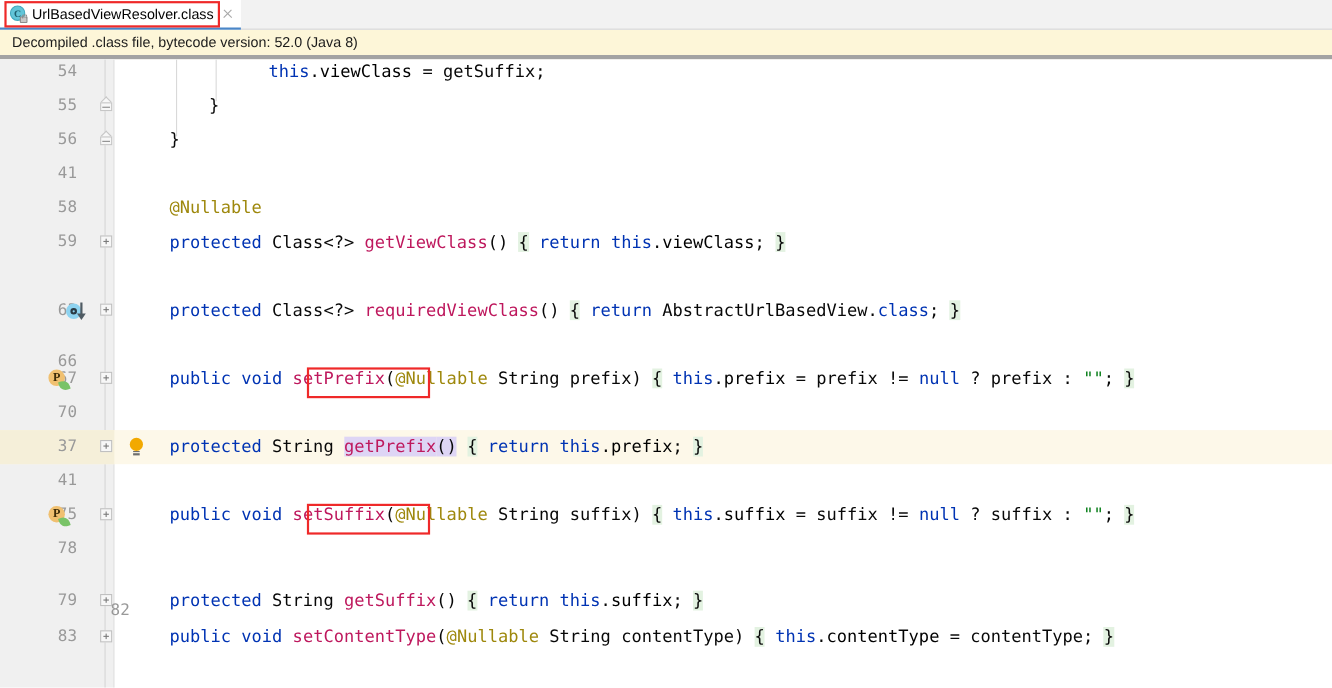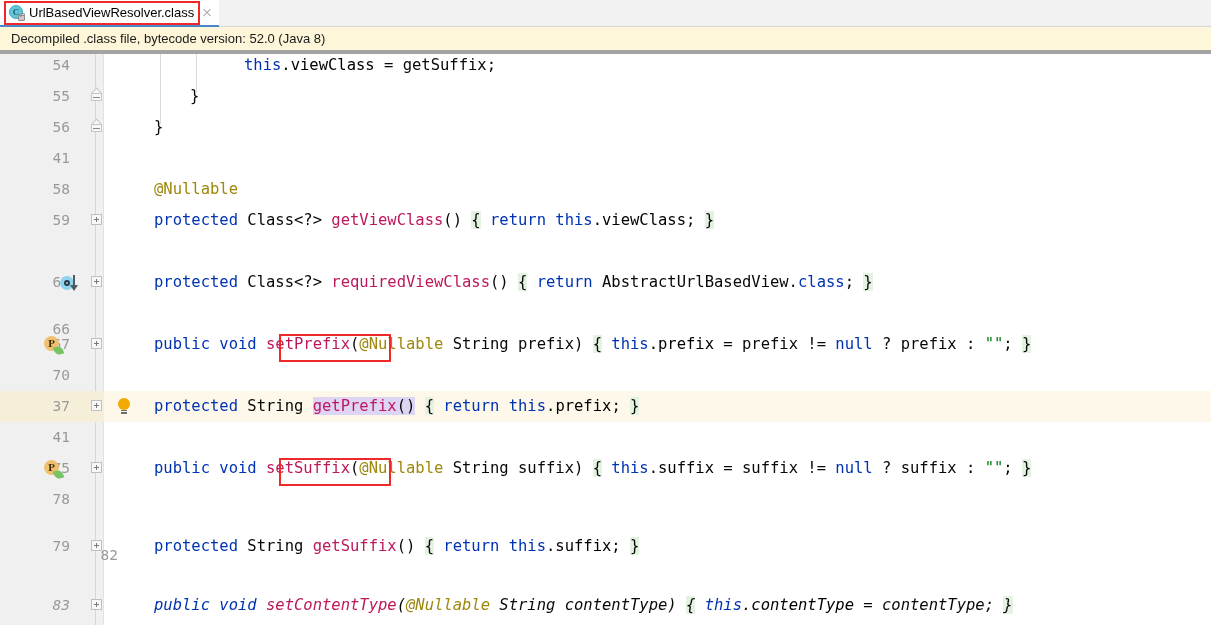--- a/index.html
+++ b/index.html
@@ -468,21 +468,21 @@
       </div>
       <div class="row" style="top: 461px; margin-top: 16px;">
         <div class="lineno">79</div>
         <div class="codetext" style="left: 154px;"><span class="kw">protected</span><span class="plain"> String </span><span class="method">getSuffix</span><span class="plain">() </span><span class="brace">{</span><span class="plain"> </span><span class="kw">return</span><span class="plain"> </span><span class="kw">this</span><span class="plain">.</span><span class="field">suffix</span><span class="plain">; </span><span class="brace">}</span></div>
         <div class="fold plus"></div>
       </div>
       <div class="row" style="top: 486px; margin-left: 48px;">
         <div class="lineno">82</div>
         <div class="codetext" style="left: 154px;"></div>
       </div>
-      <div class="row" style="top: 536px; font-style: italic;">
+      <div class="row" style="top: 510px;">
         <div class="lineno">83</div>
         <div class="codetext" style="left: 154px;"><span class="kw">public</span><span class="plain"> </span><span class="kw">void</span><span class="plain"> </span><span class="method">setContentType</span><span class="plain">(</span><span class="anno">@Nullable</span><span class="plain"> String contentType) </span><span class="brace">{</span><span class="plain"> </span><span class="kw">this</span><span class="plain">.</span><span class="field">contentType</span><span class="plain"> = contentType; </span><span class="brace">}</span></div>
         <div class="fold plus"></div>
       </div>
       <div class="guide" style="left: 160px; top: 0px; height: 70px;"></div>
       <div class="guide" style="left: 196px; top: 0px; height: 38px;"></div>
     </div>
 
   <div class="code-annot" style="left:279px; top:280px; width:112px; height:28px;"></div>
   <div class="code-annot" style="left:279px; top:404px; width:112px; height:28px;"></div>

